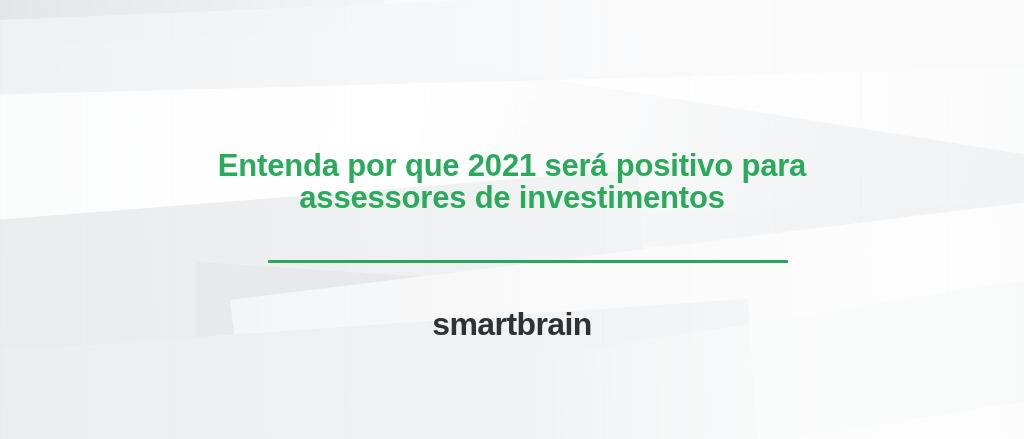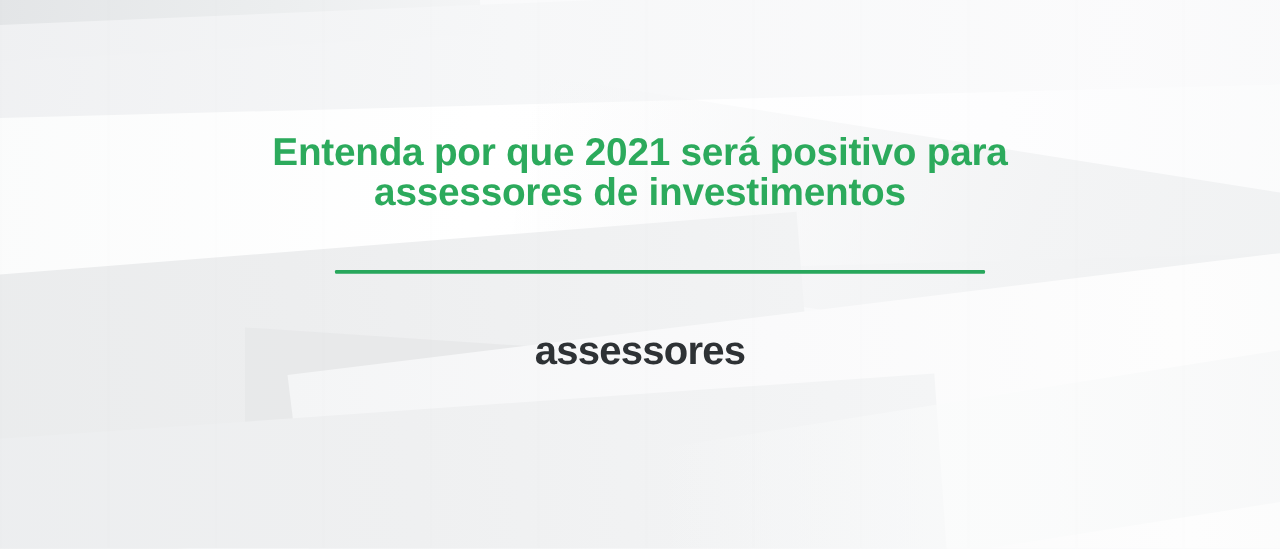--- a/index.html
+++ b/index.html
@@ -132,20 +132,21 @@
     opacity: .55;
   }
 
   
   .content {
     position: absolute;
     inset: 0;
     display: flex;
     flex-direction: column;
     align-items: center;
+    margin-top: 44px;
   }
 
   .headline {
     margin: 0;
     position: absolute;
     top: 106px;
     left: 0;
     right: 0;
     text-align: center;
     font-family: "Liberation Sans", sans-serif;
@@ -197,16 +198,16 @@
   <div class="shape s-br-streak"></div>
   <div class="bg-layer s-columns"></div>
 
   <div class="content">
 
     <h1 class="headline">Entenda por que 2021 será positivo para
 assessores de investimentos</h1>
 
     <div class="divider"></div>
 
-    <div class="logo">assessores</div>
+    <div class="logo">smartbrain</div>
 
   </div>
 </div>
 
 </body></html>

